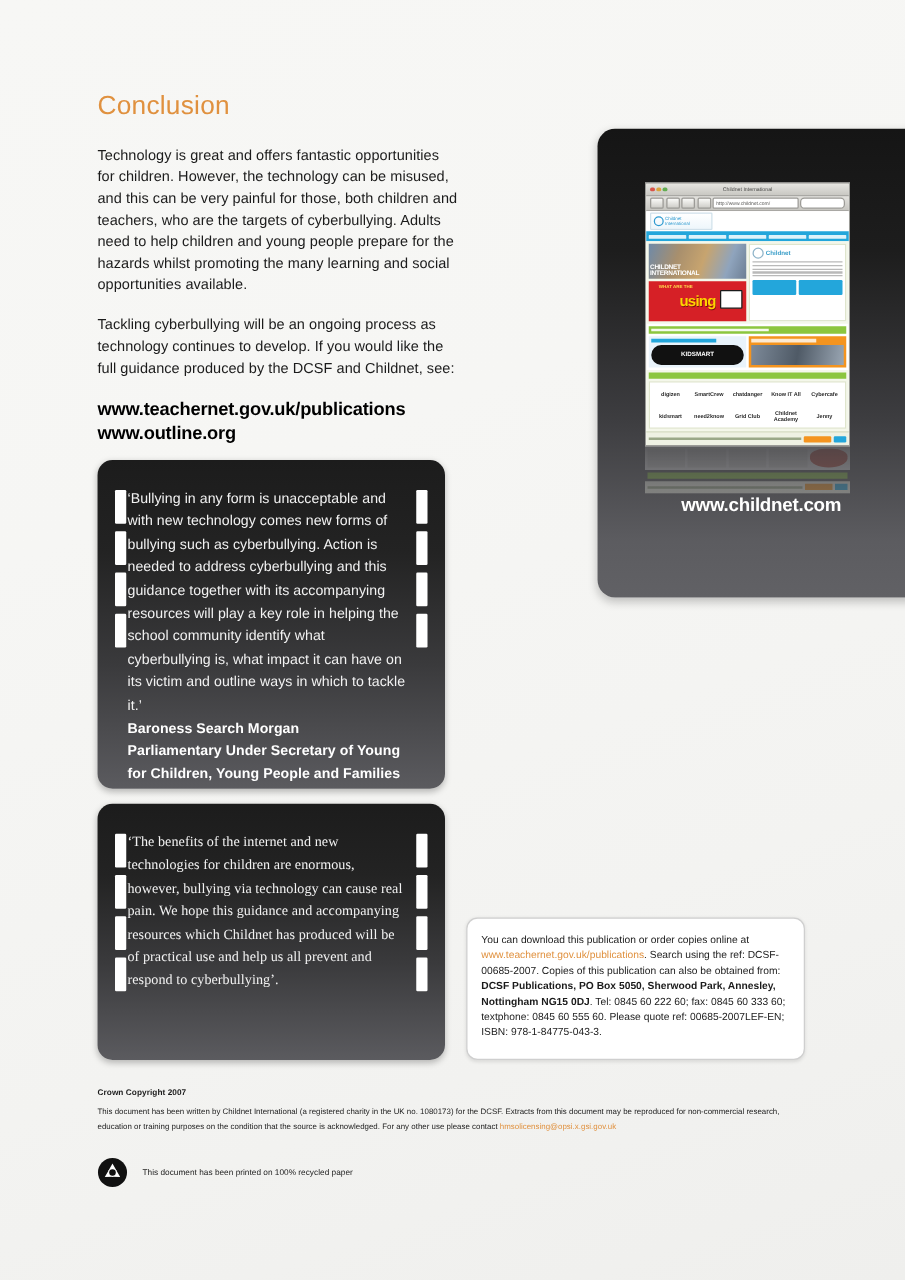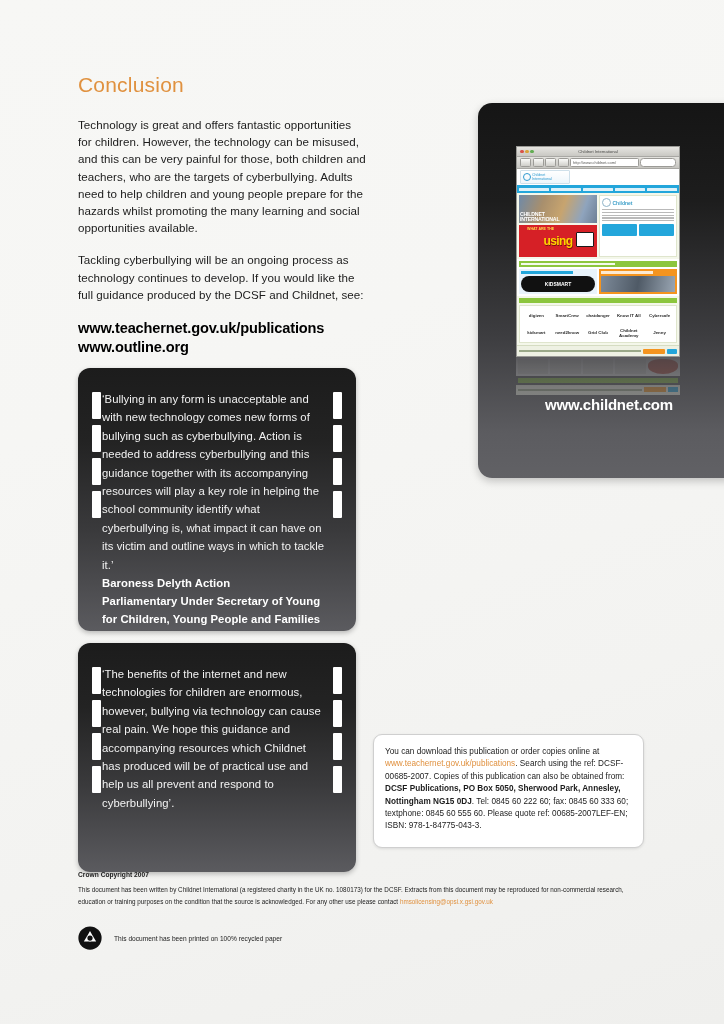--- a/index.html
+++ b/index.html
@@ -74,21 +74,22 @@
   .quote-box.q1 {
     left: 78px;
     top: 368px;
     width: 278px;
     height: 263px;
   }
   .quote-box.q2 {
     left: 78px;
     top: 643px;
     width: 278px;
-    height: 229px;
+    height: 205px;
+    font-family: Liberation Serif, serif;
   }
   .ticks {
     position: absolute;
     top: 24px;
     width: 9px;
     display: flex;
     flex-direction: column;
     gap: 6px;
   }
   .ticks.left  { left: 14px; }
@@ -404,21 +405,21 @@
       <span class="tick"></span>
     </div>
     <div class="ticks right">
       <span class="tick"></span>
       <span class="tick"></span>
       <span class="tick"></span>
       <span class="tick"></span>
     </div>
     <div class="quote-text">
       <p class="quote-body">‘Bullying in any form is unacceptable and with new technology comes new forms of bullying such as cyberbullying. Action is needed to address cyberbullying and this guidance together with its accompanying resources will play a key role in helping the school community identify what cyberbullying is, what impact it can have on its victim and outline ways in which to tackle it.’</p>
-      <p class="quote-attrib">Baroness Delyth Action</p>
+      <p class="quote-attrib">Baroness Search Morgan</p>
       <p class="quote-attrib">Parliamentary Under Secretary of Young</p>
       <p class="quote-attrib">for Children, Young People and Families</p>
     </div>
   </div>
 
   <div class="quote-box q2">
     <div class="ticks left">
       <span class="tick"></span>
       <span class="tick"></span>
       <span class="tick"></span>

